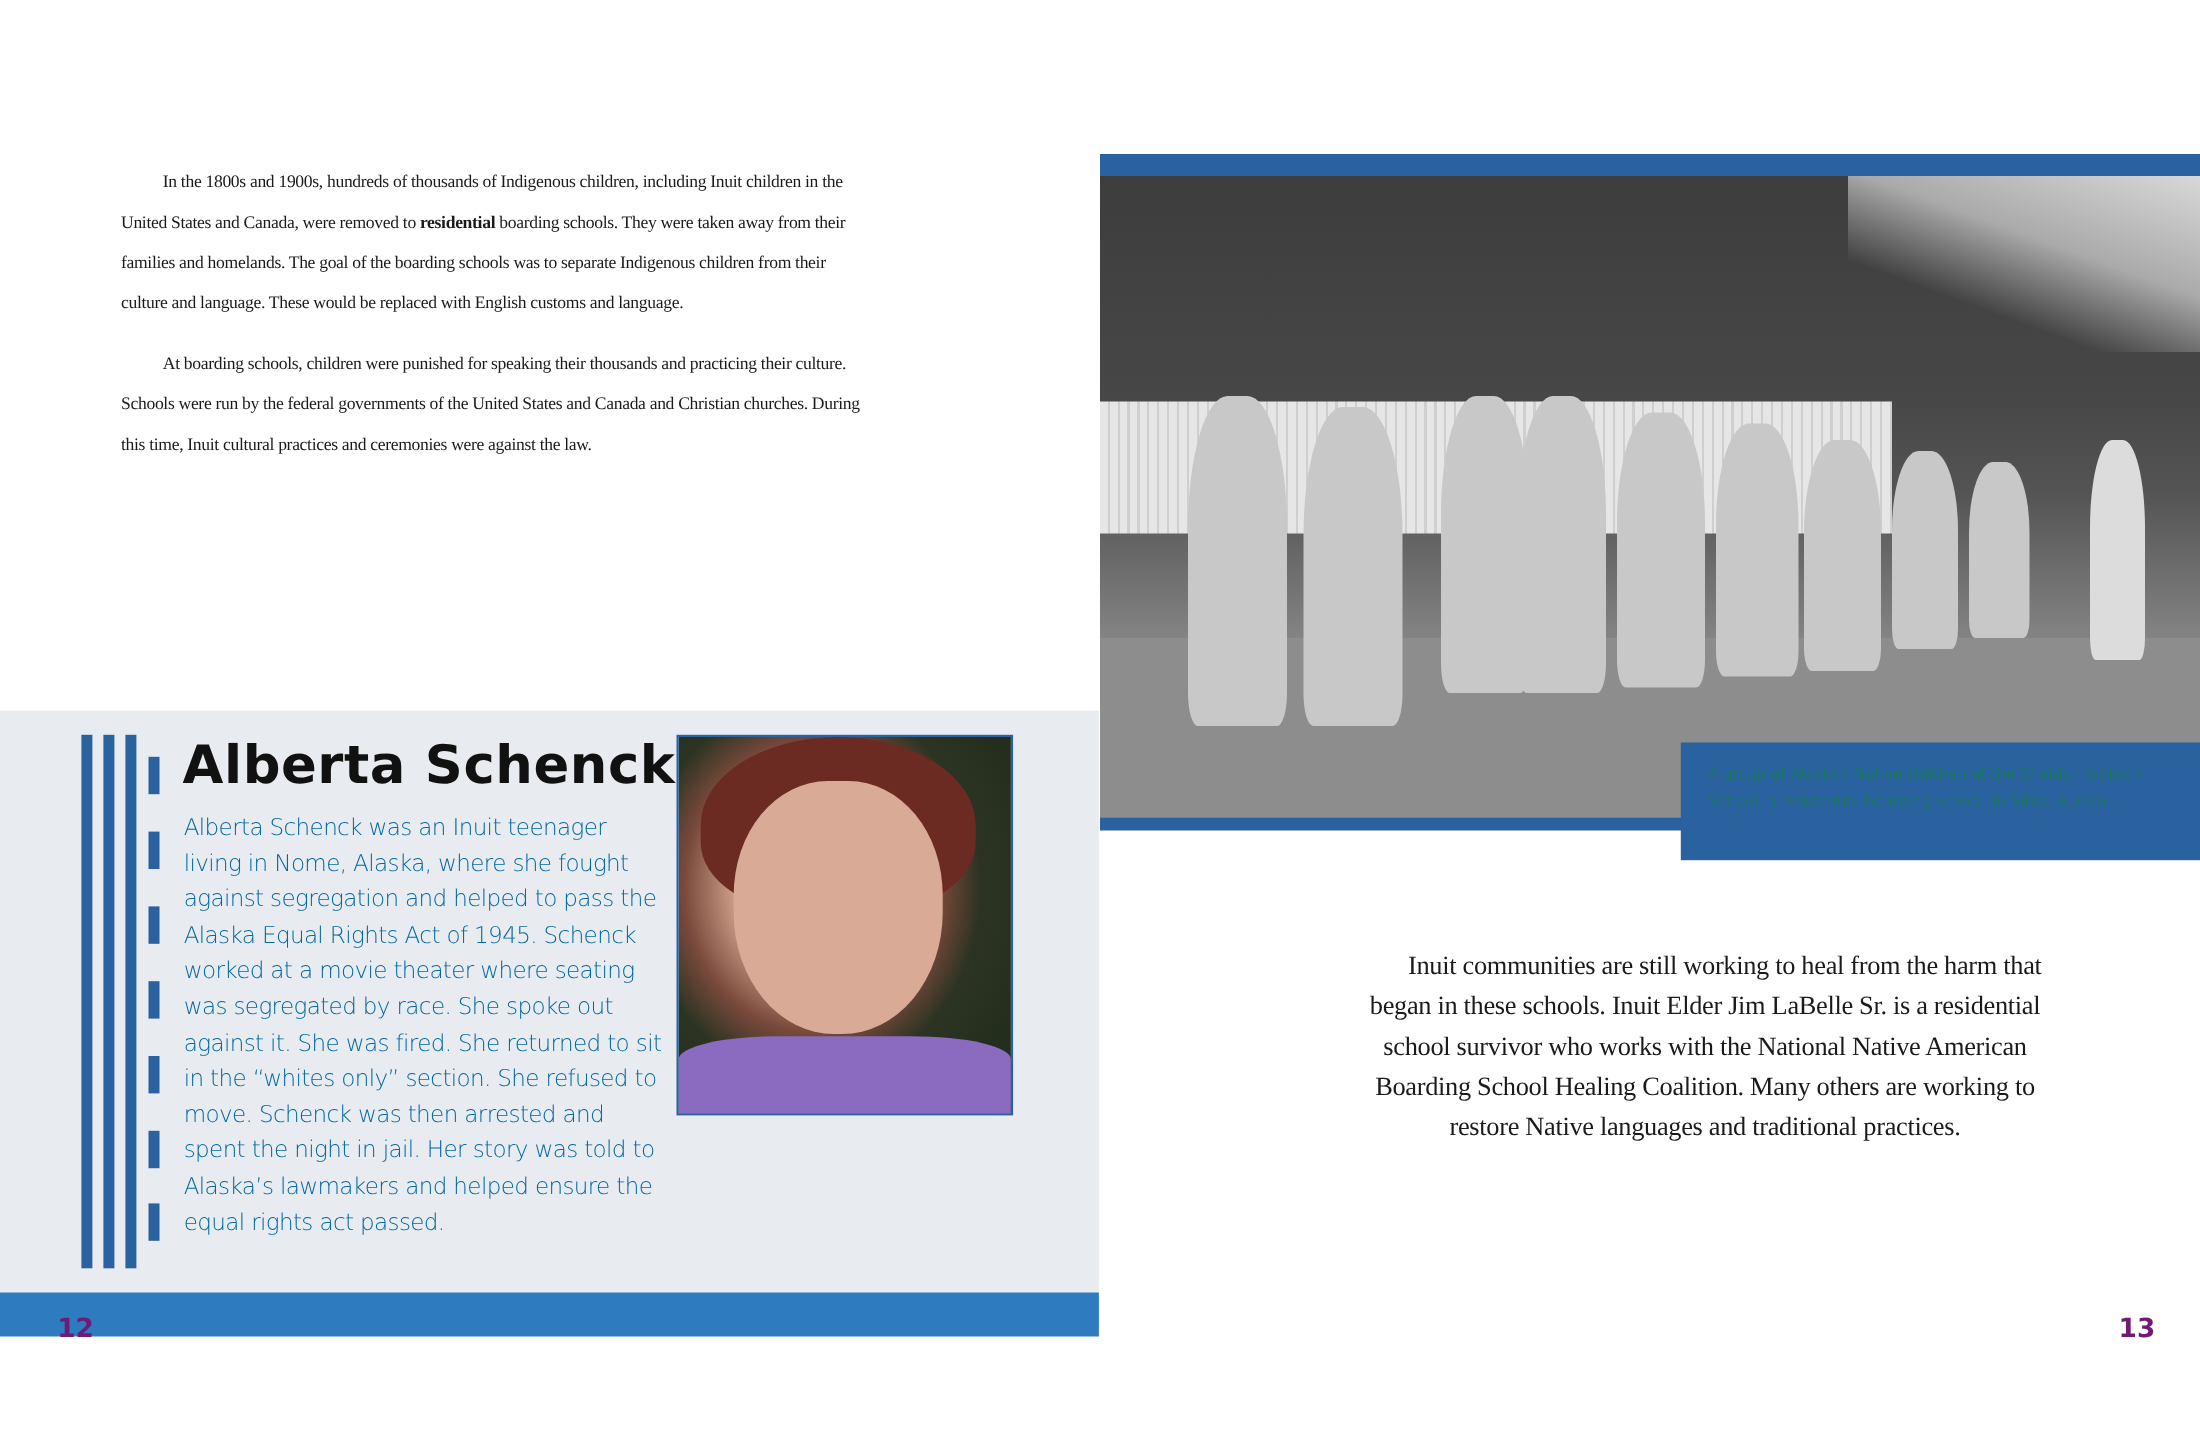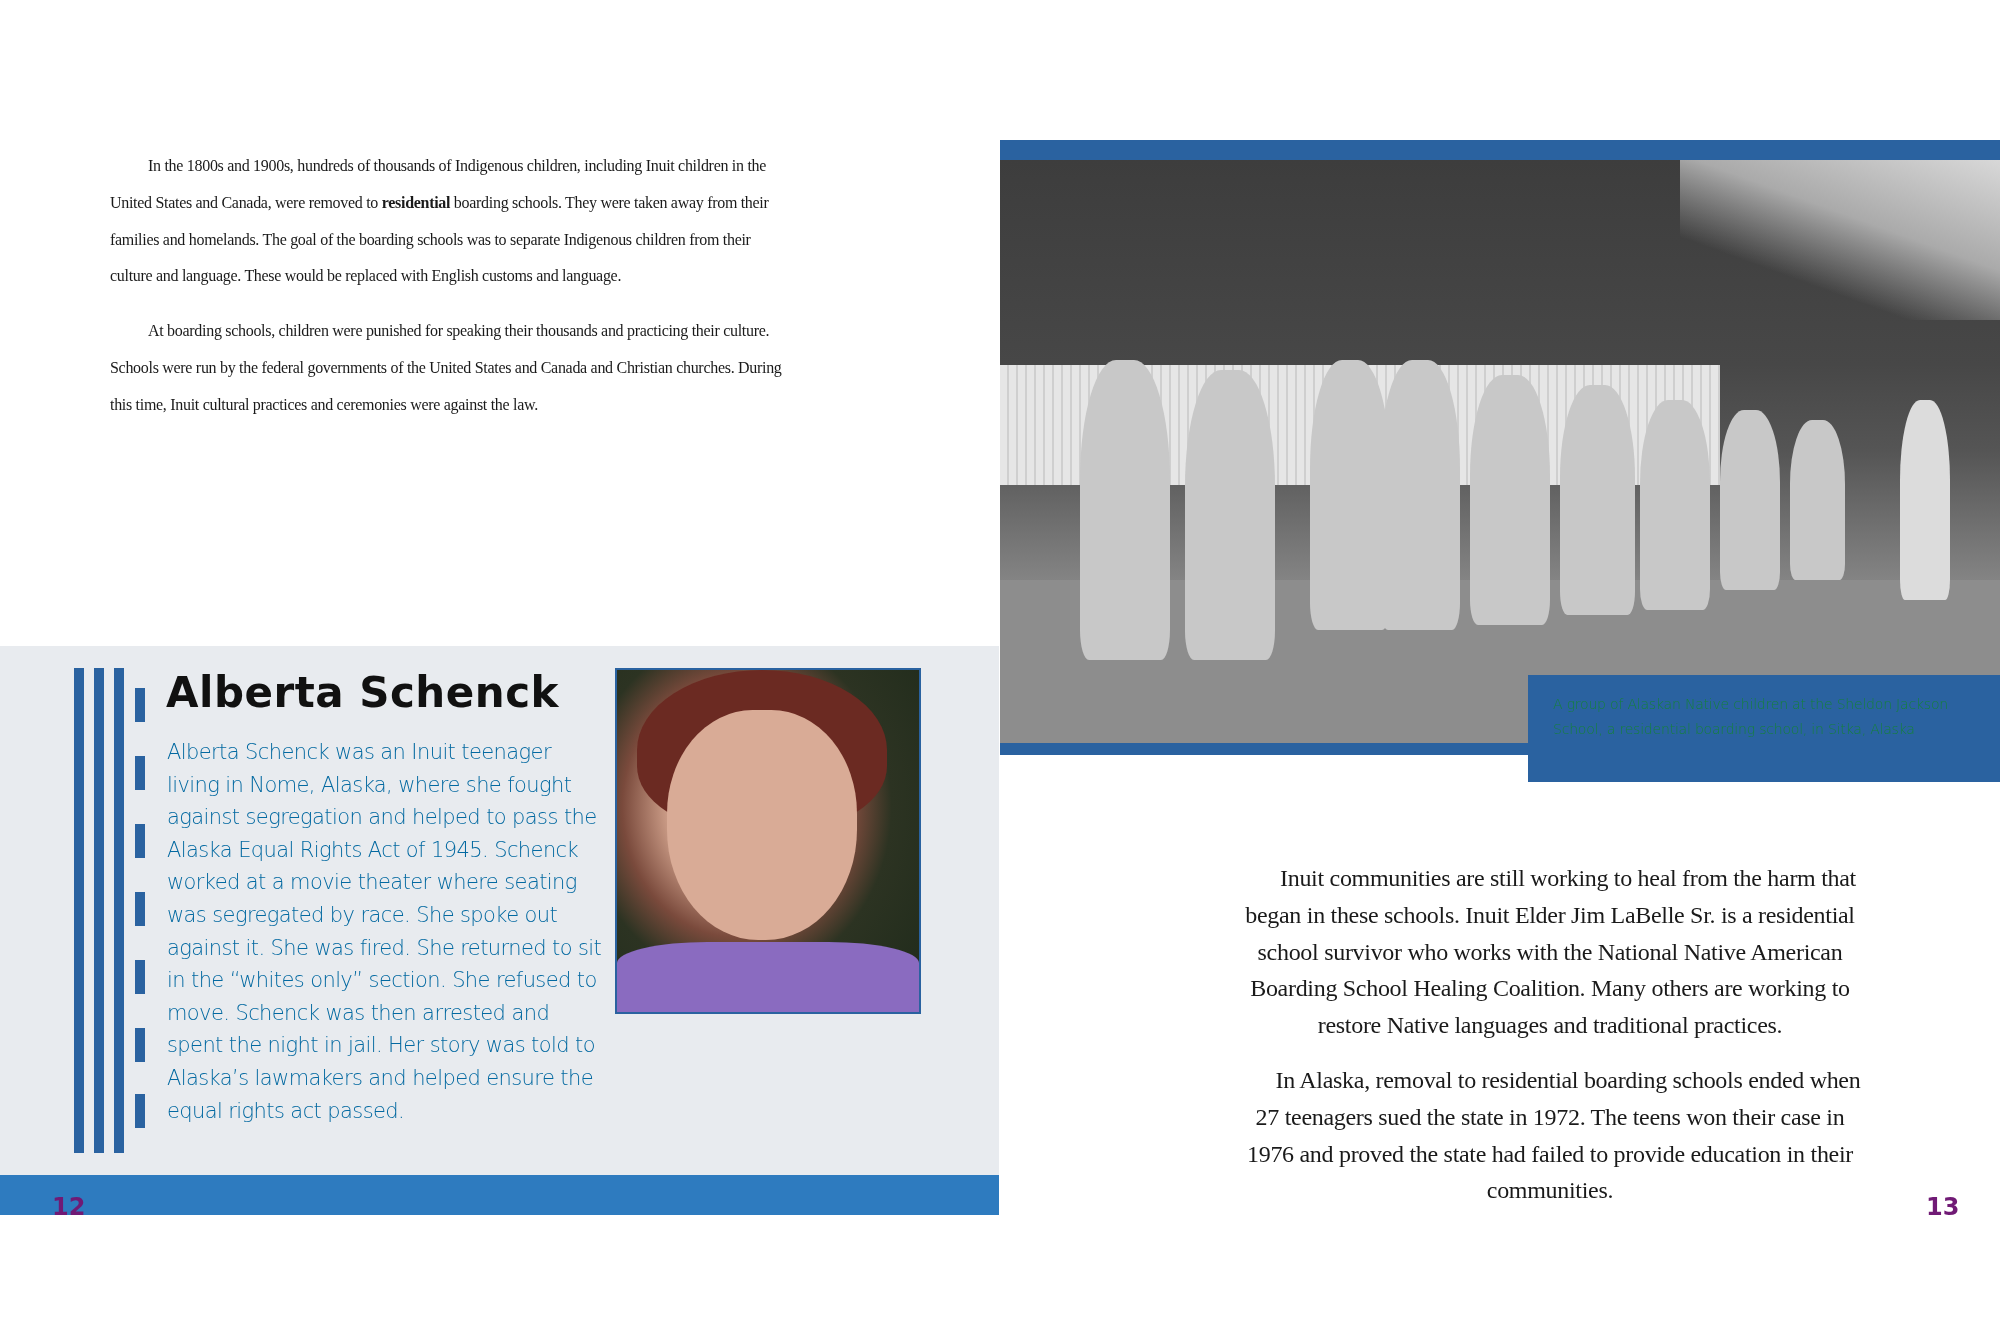--- a/index.html
+++ b/index.html
@@ -20,21 +20,21 @@
 
   
   .panel { left: 0; top: 646px; width: 999px; height: 530px; background: #e8ebef; }
   .panel-bottom-strip { left: 0; top: 1175px; width: 999px; height: 40px; background: #2e7bbf; }
   .vbar { top: 668px; width: 10px; height: 485px; background: #2a62a0; }
   .dash { left: 135px; width: 10px; height: 34px; background: #2a62a0; }
 
   .bio-heading {
     left: 166px; top: 668px;
     font-family: "DejaVu Sans", sans-serif; font-weight: bold;
-    font-size: 42px; color: #111; letter-spacing: 0.5px; margin: 0;
+    font-size: 48px; color: #111; letter-spacing: 0.5px; margin: 0;
   }
   .bio-text {
     left: 167px; top: 736px; width: 440px;
     font-family: "DejaVu Sans", sans-serif; font-weight: 300;
     font-size: 21px; line-height: 32.6px; color: #0369a1; letter-spacing: -0.6px;
   }
 
   .portrait {
     left: 615px; top: 668px; width: 302px; height: 342px;
     border: 2px solid #2a62a0; overflow: hidden;
@@ -146,16 +146,15 @@
   <div class="child" style="left:790px;top:260px;width:55px;height:160px;"></div>
   <div class="child" style="left:900px;top:240px;width:50px;height:200px;background:#dcdcdc;"></div>
 </div>
 <div class="abs photo-bottom-strip"></div>
 
 <div class="abs caption-box"></div>
 <div class="abs caption-text">A group of Alaskan Native children at the Sheldon Jackson School, a residential boarding school, in Sitka, Alaska</div>
 
 <div class="body-right serif">
   <p>Inuit communities are still working to heal from the harm that began in these schools. Inuit Elder Jim LaBelle Sr. is a residential school survivor who works with the National Native American Boarding School Healing Coalition. Many others are working to restore Native languages and traditional practices.</p>
-  <p>In Alaska, removal to residential boarding schools ended when 27 teenagers sued the state in 1972. The teens won their case in 1976 and proved the state had failed to provide education in their communities.</p>
 </div>
 
 <div class="abs page-num" style="left:1926px;">13</div>
 
 </body></html>

